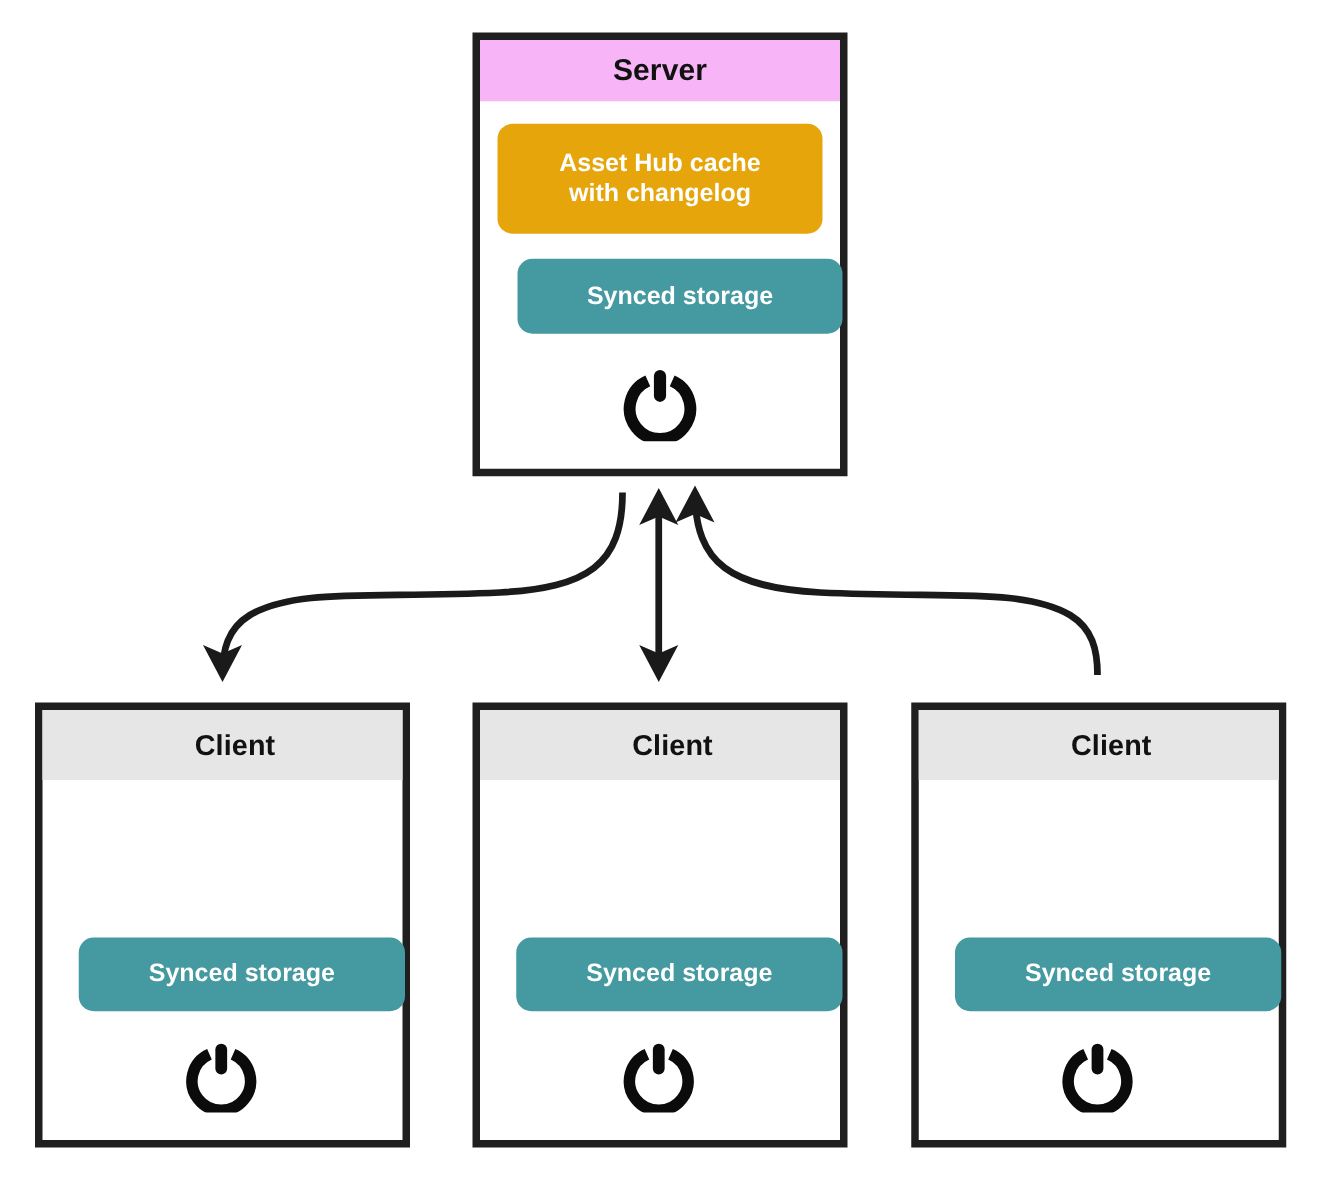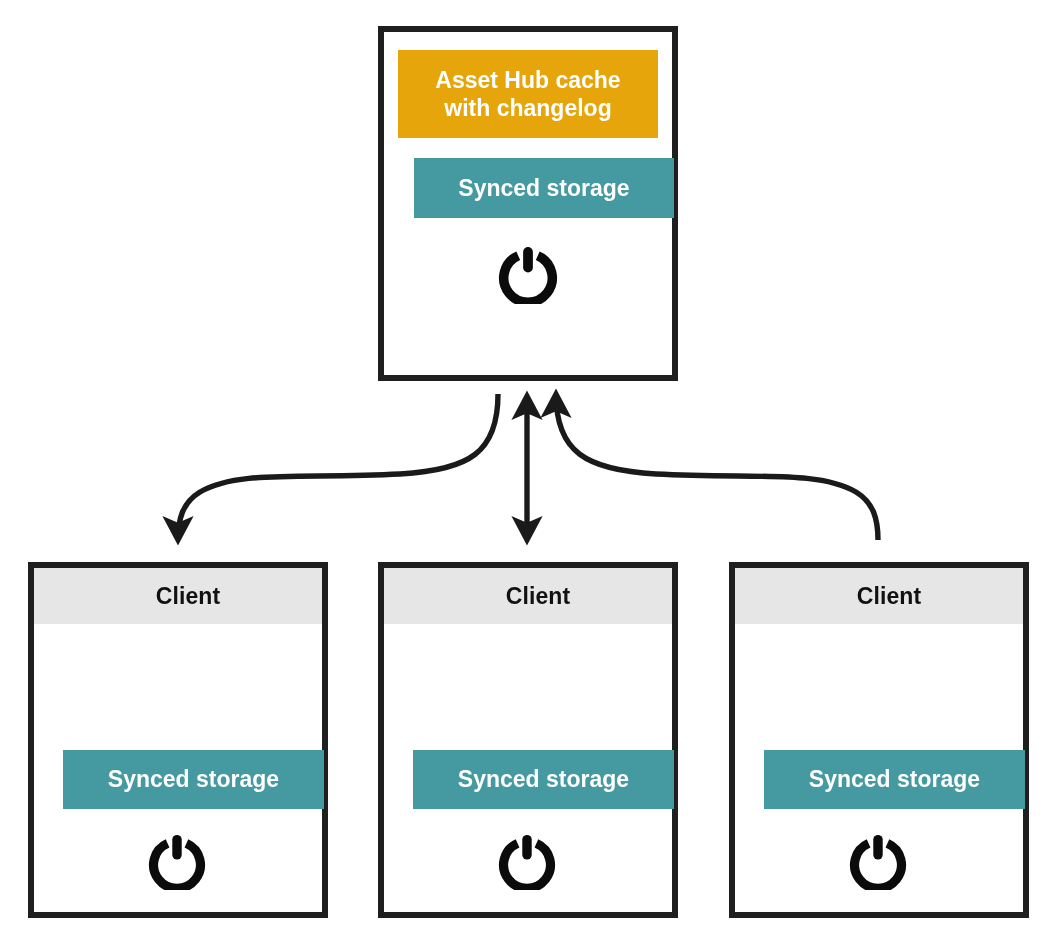--- a/index.html
+++ b/index.html
@@ -68,22 +68,23 @@
 
   .bar {
     position: absolute;
     box-sizing: border-box;
     display: flex;
     align-items: center;
     justify-content: center;
     text-align: center;
     color: #ffffff;
     font-weight: bold;
-    font-size: 23px;
+    font-size: 20px;
     line-height: 1.22;
+    border-radius: 12px;
   }
 
   .bar-cache {
     background: #E5A50B;
   }
 
   .bar-storage {
     background: #4599A0;
     margin-left: 16px;
   }
@@ -159,20 +160,21 @@
     </defs>
 
     <path d="M 498 394 C 498 452 470 470 400 474 C 300 479 238 470 200 492 C 182 503 178 520 178 540" fill="none" stroke="#1A1A1A" stroke-width="5.4" stroke-linecap="butt" marker-end="url(#arrowhead)"></path>
 
     <path d="M 527 396 L 527 540" fill="none" stroke="#1A1A1A" stroke-width="5.4" stroke-linecap="butt" marker-start="url(#arrowhead)" marker-end="url(#arrowhead)"></path>
 
     <path d="M 878 540 C 878 520 874 503 856 492 C 818 470 756 479 656 474 C 586 470 556 452 556 394" fill="none" stroke="#1A1A1A" stroke-width="5.4" stroke-linecap="butt" marker-end="url(#arrowhead)"></path>
   </svg>
 
   <div class="node-box" id="server-box">
+    <div class="node-header server-header">Server</div>
     <div class="node-body">
 
       <div class="bar bar-cache" id="server-cache-bar">
         <span>
           <span>Asset Hub cache</span><br>
           <span>with changelog</span>
         </span>
       </div>
 
       <div class="bar bar-storage" id="server-storage-bar">Synced storage</div>

